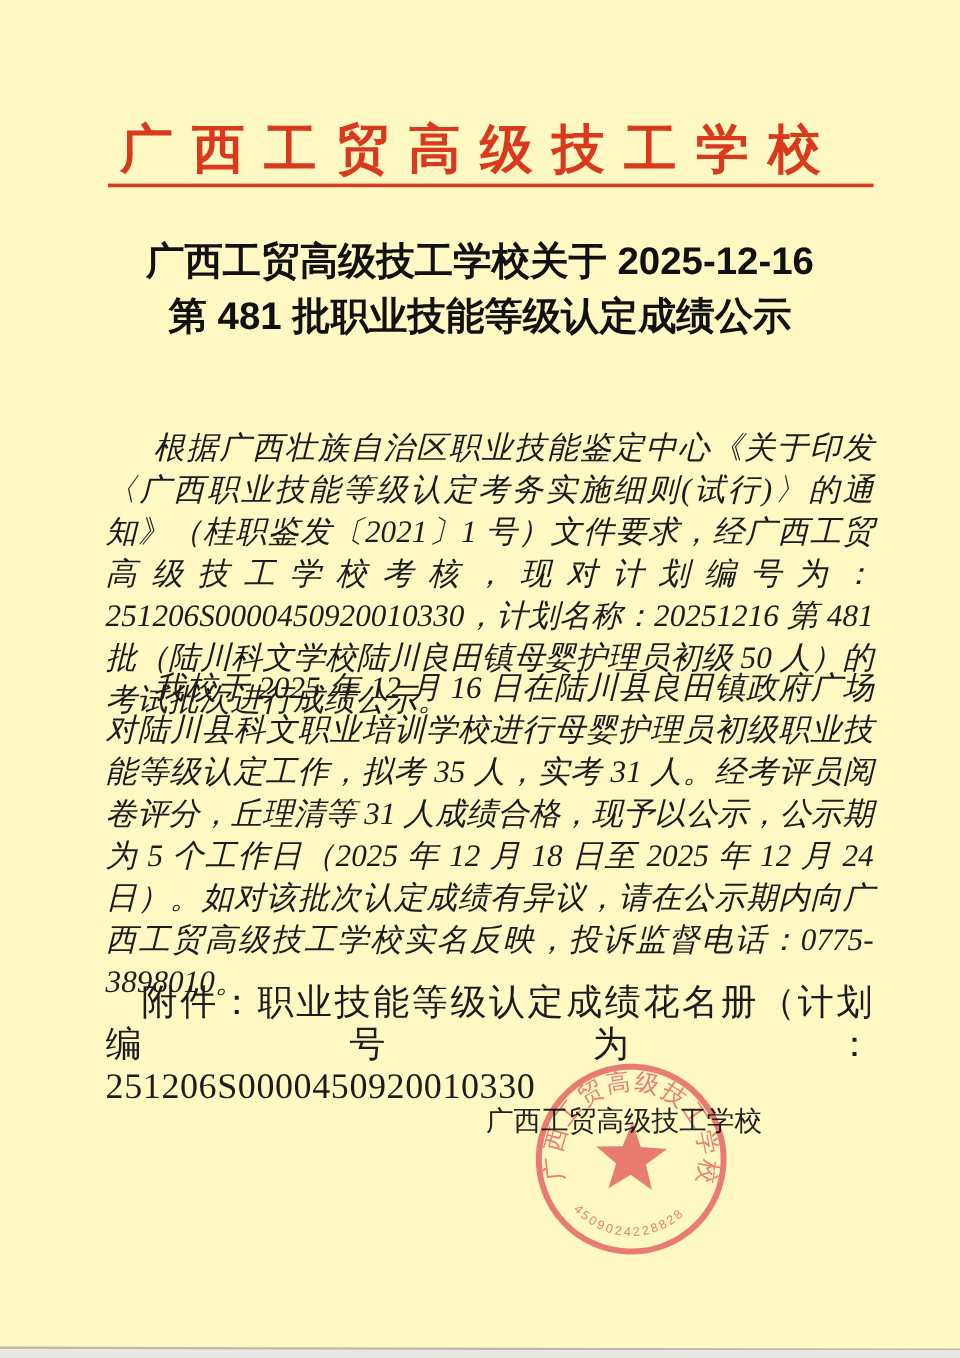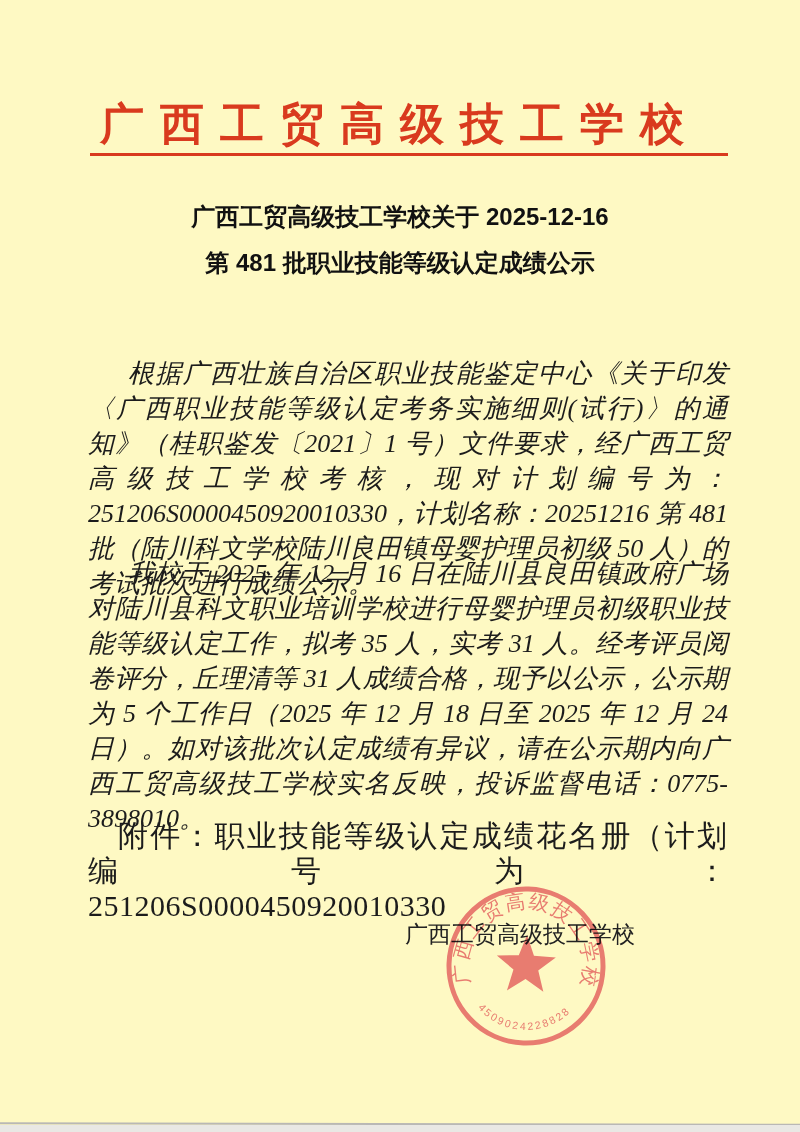--- a/index.html
+++ b/index.html
@@ -23,21 +23,21 @@
   }
   .masthead-rule{
     position:absolute;top:153px;left:90px;width:638px;height:3px;
   }
   
   .doc-title{
     position:absolute;top:194px;left:0;width:800px;
     text-align:center;
     font-family:"Liberation Sans", sans-serif;
     font-weight:bold;
-    font-size:24px;
+    font-size:32px;
     line-height:46px;
     color:#111;
   }
   
   .para{
     position:absolute;left:88px;width:640px;
     font-size:26px;
     line-height:35px;
     text-align:justify;
     color:#1c1c1c;

